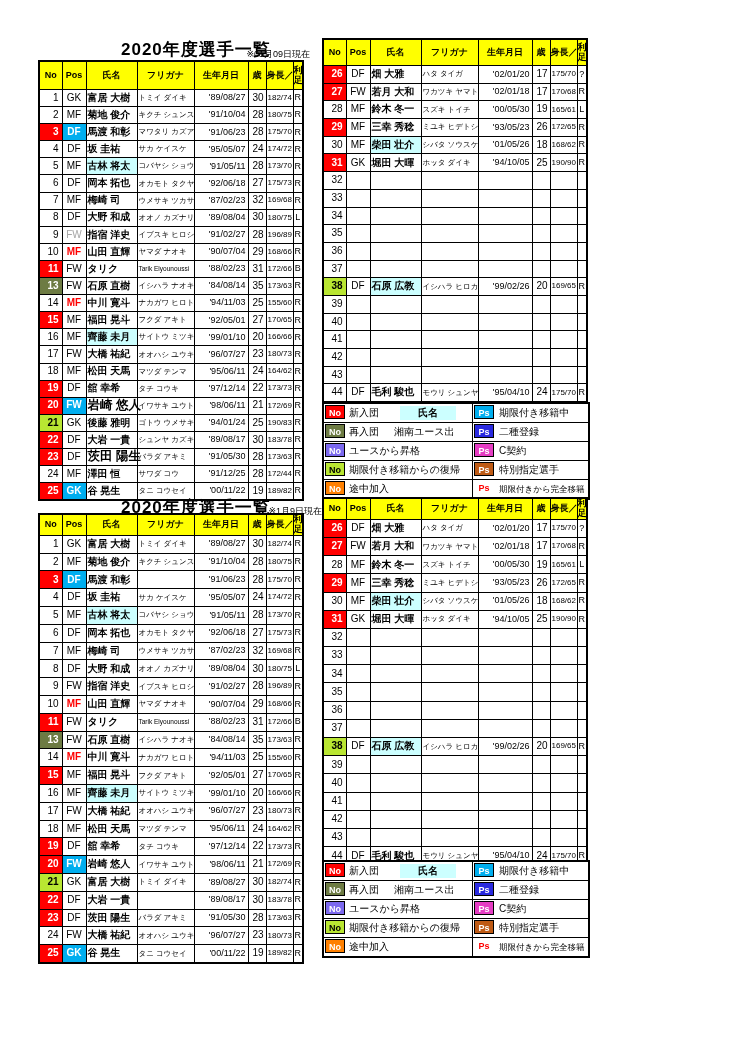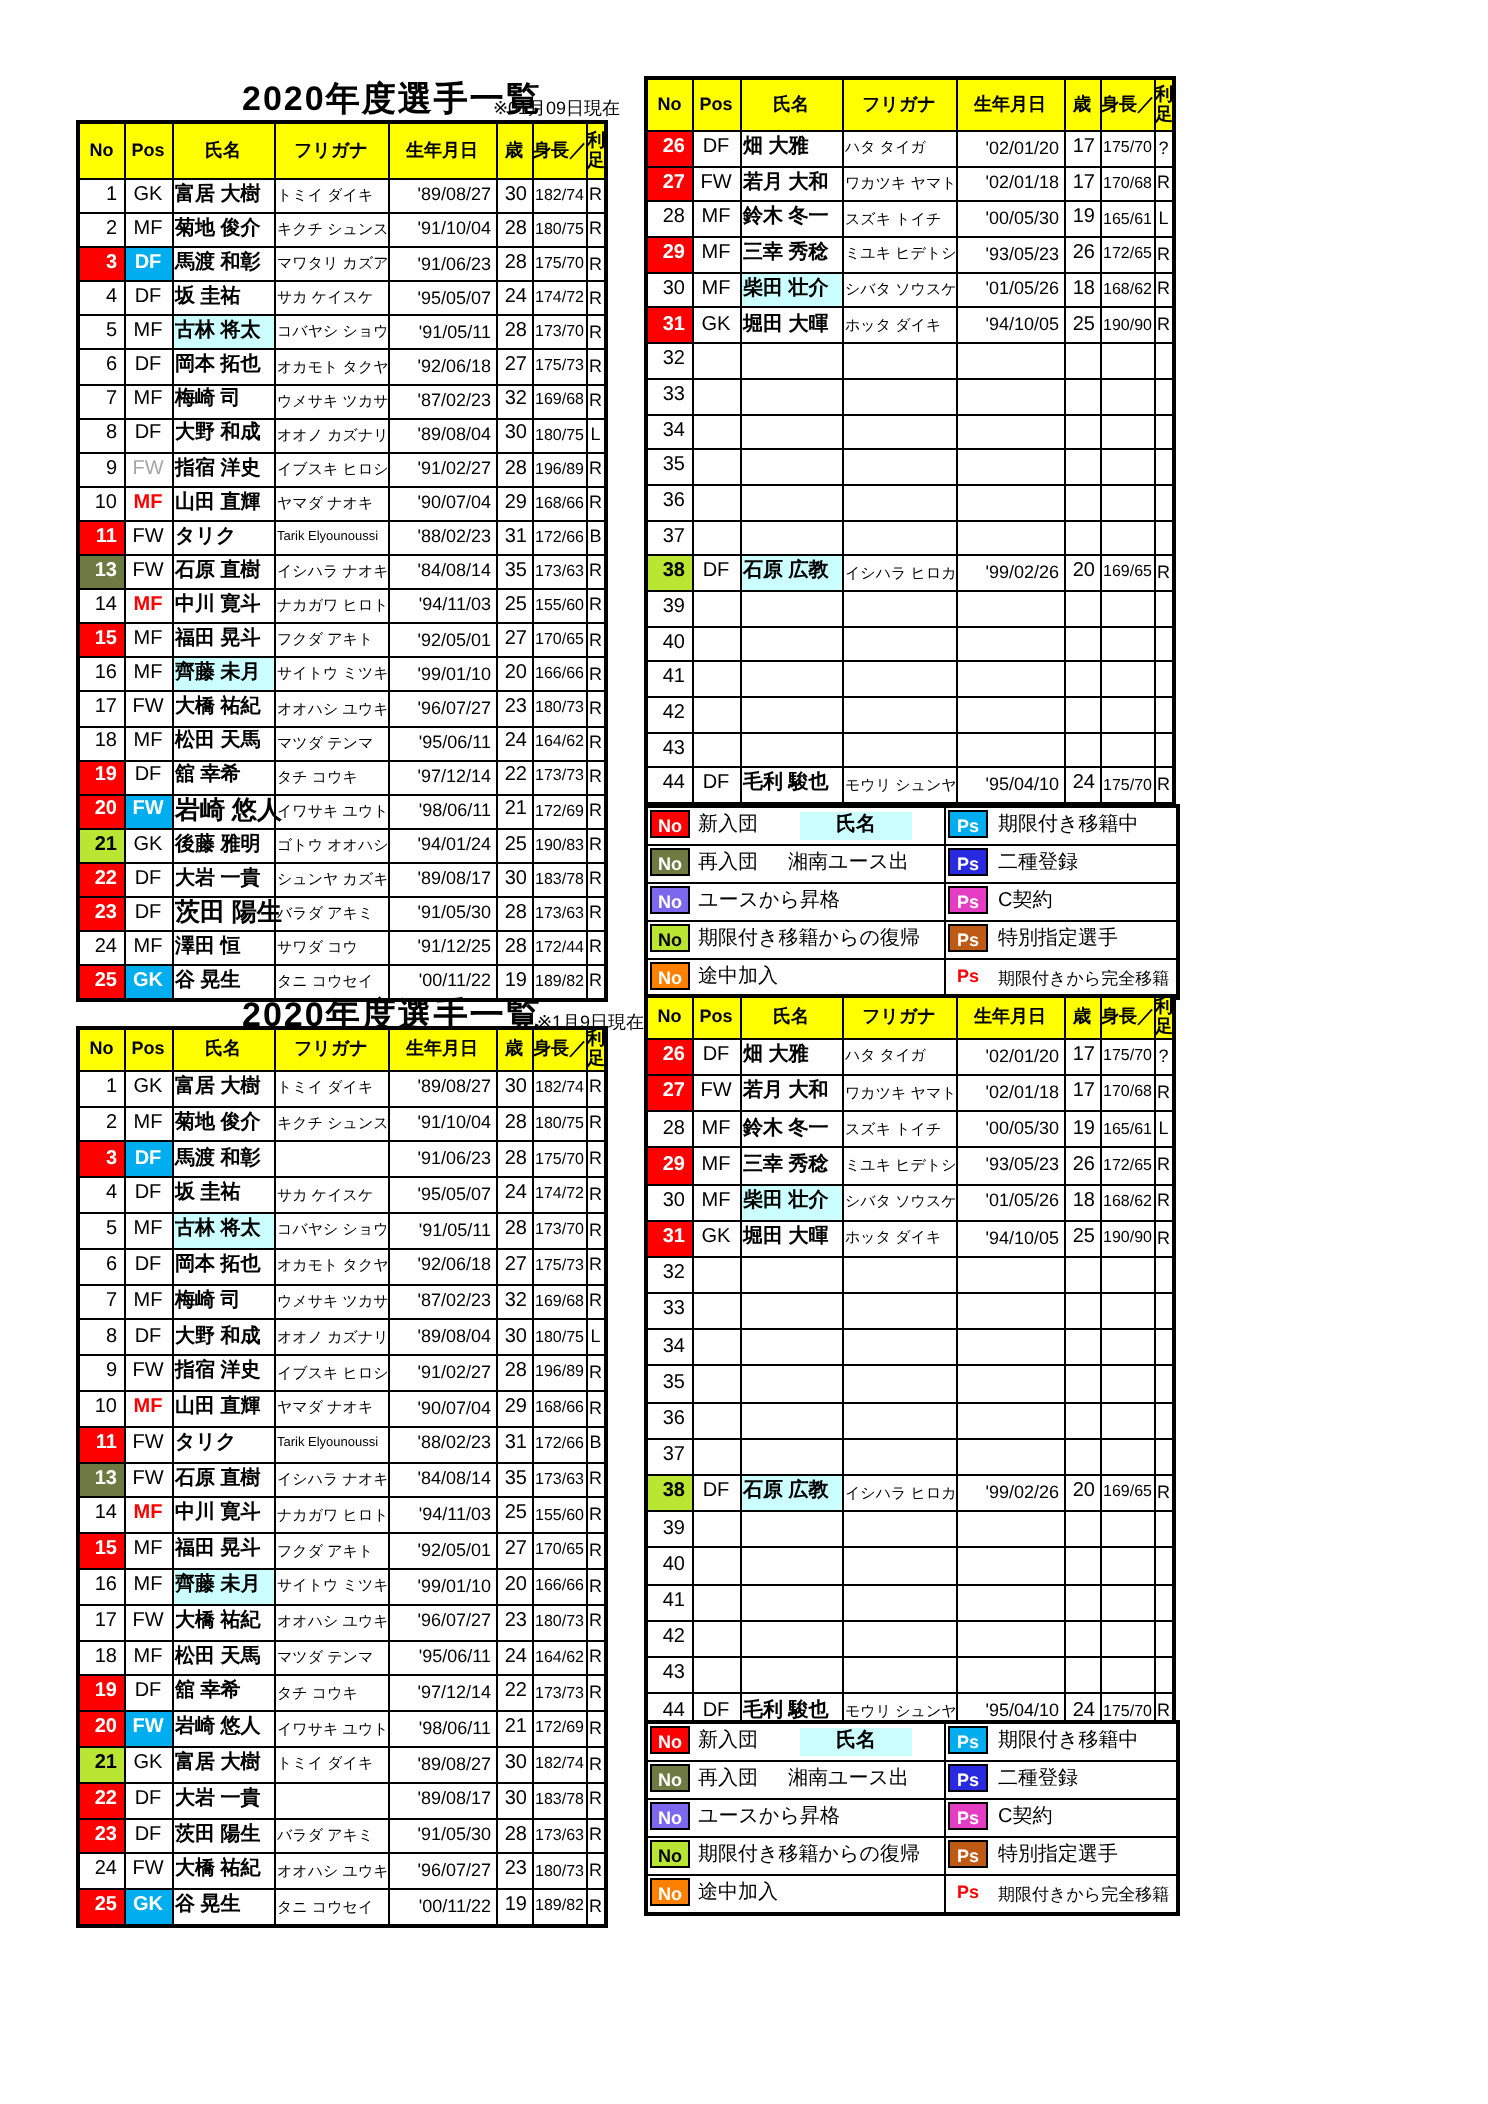--- a/index.html
+++ b/index.html
@@ -270,21 +270,21 @@
           <td class="c-kana">イワサキ ユウト</td>
           <td class="c-dob">'98/06/11</td>
           <td class="c-age">21</td>
           <td class="c-hw">172/69</td>
           <td class="c-foot">R</td>
         </tr>
         <tr>
           <td class="c-no" style="background: rgb(185, 230, 50); color: rgb(0, 0, 0); font-weight: bold;">21</td>
           <td class="c-pos">GK</td>
           <td class="c-name">後藤 雅明</td>
-          <td class="c-kana">ゴトウ オオハシ</td>
+          <td class="c-kana">ゴトウ ウメサキ</td>
           <td class="c-dob">'94/01/24</td>
           <td class="c-age">25</td>
           <td class="c-hw">190/83</td>
           <td class="c-foot">R</td>
         </tr>
         <tr>
           <td class="c-no" style="background: rgb(255, 0, 0); color: rgb(255, 255, 255); font-weight: bold;">22</td>
           <td class="c-pos">DF</td>
           <td class="c-name">大岩 一貴</td>
           <td class="c-kana">シュンヤ カズキ</td>

